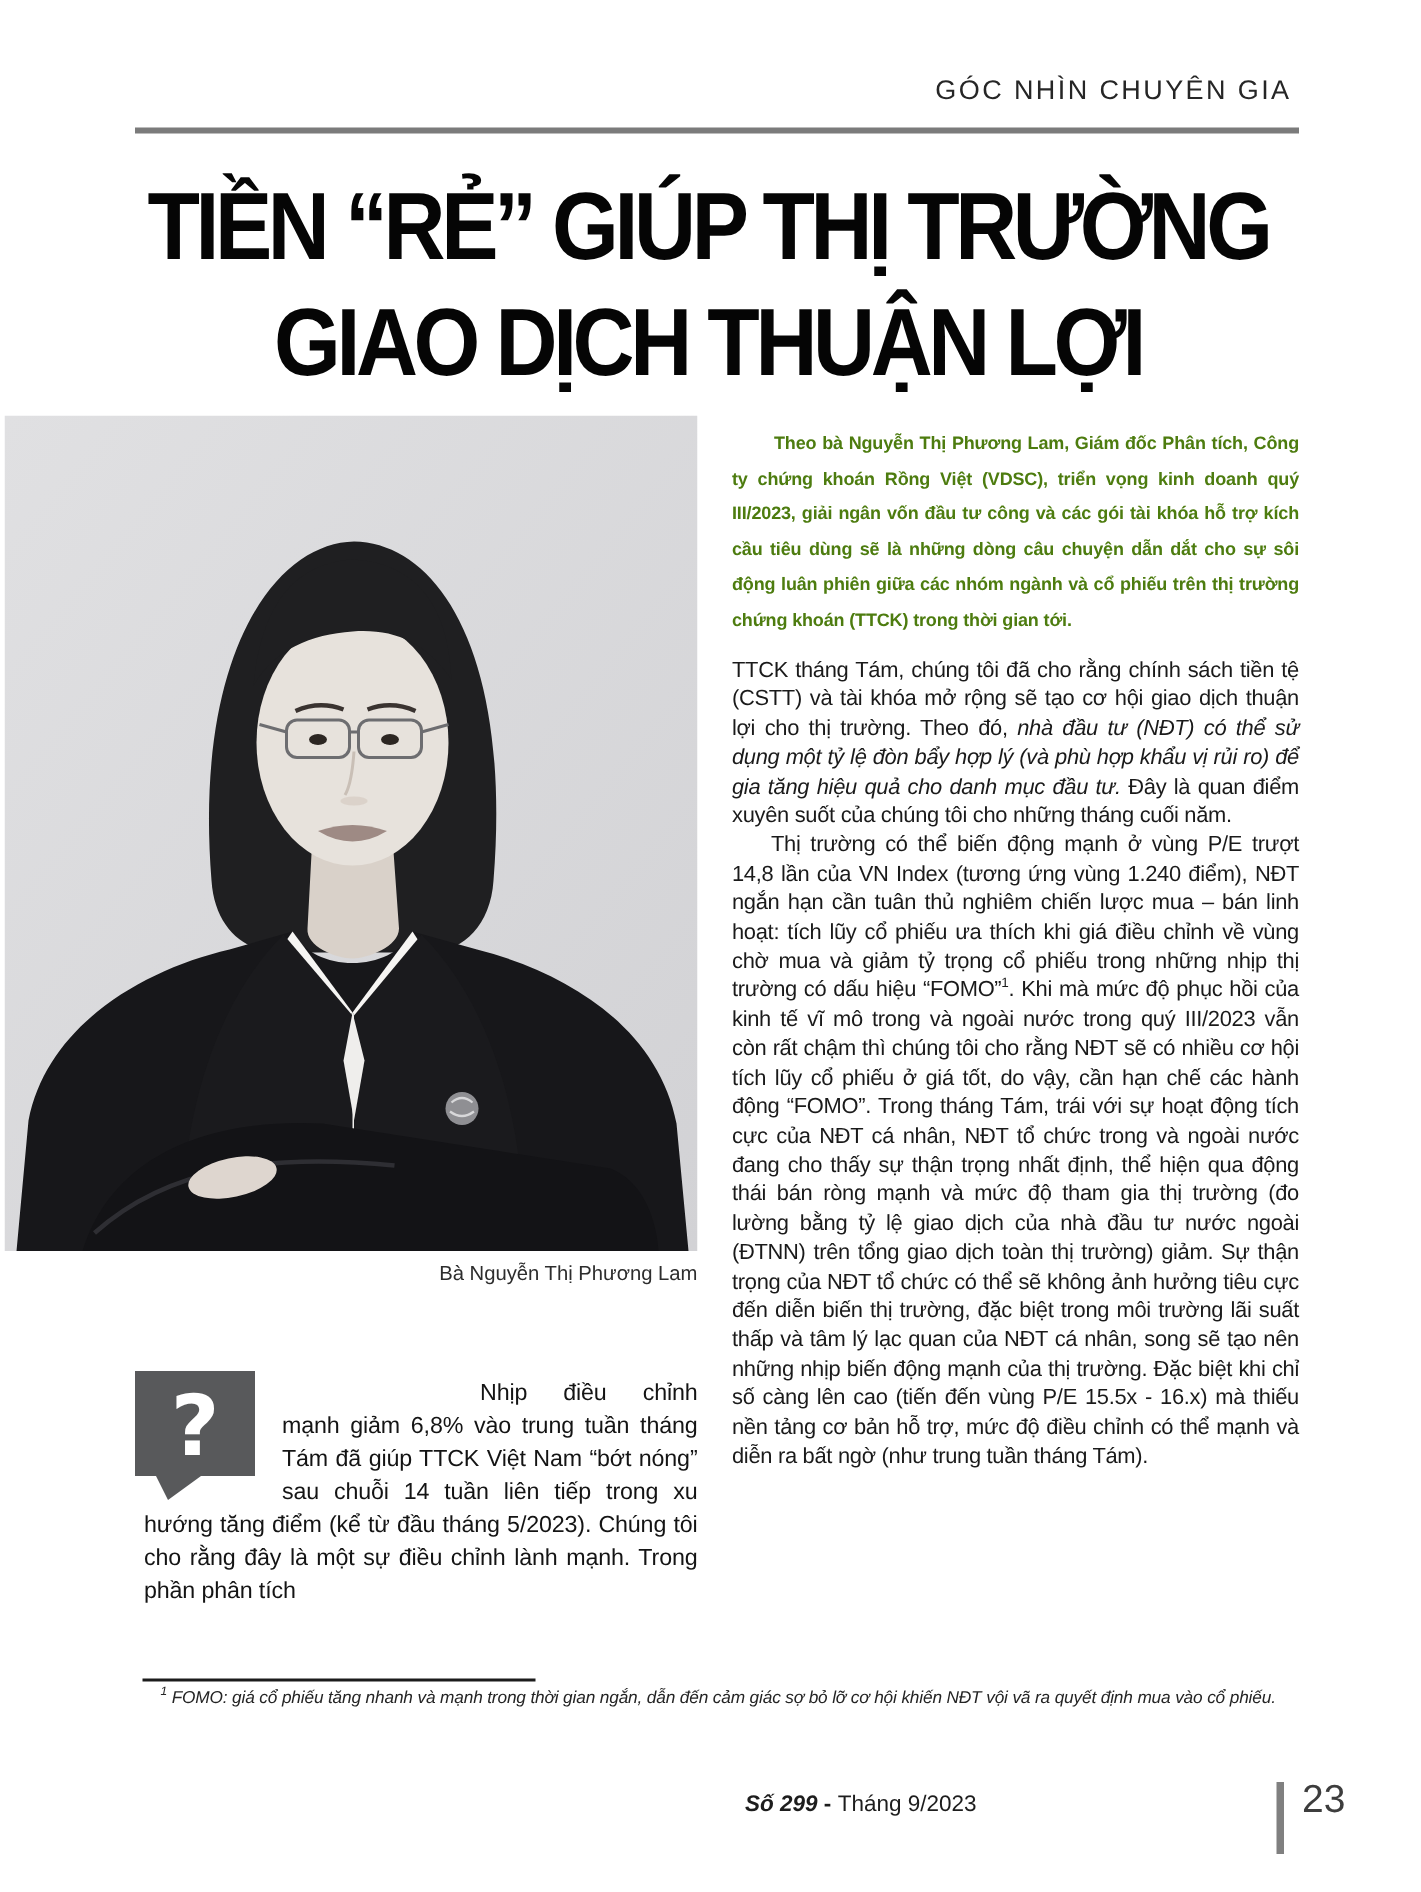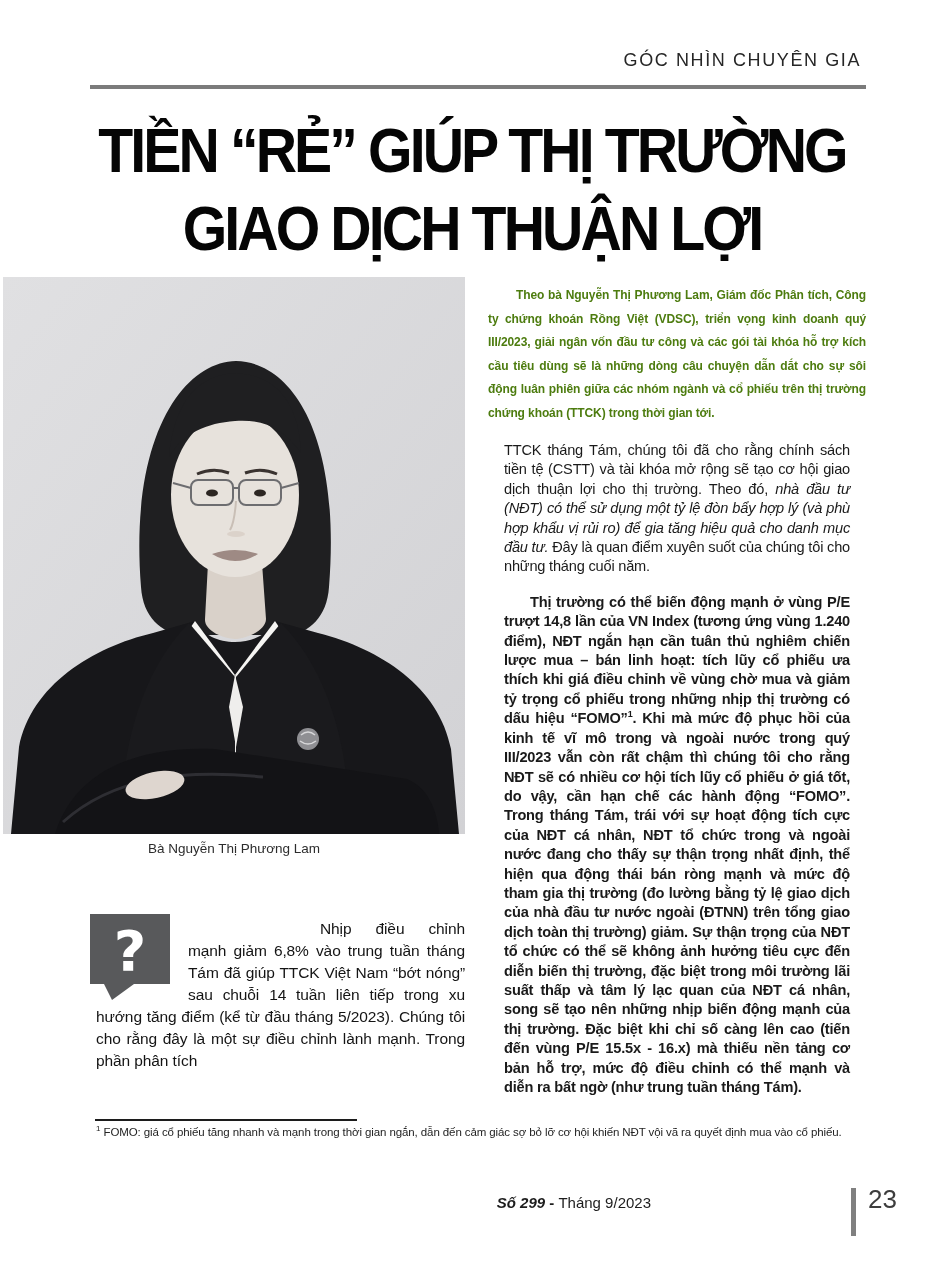--- a/index.html
+++ b/index.html
@@ -16,50 +16,50 @@
   
   .title{
     position:absolute;left:42px;top:112px;width:860px;text-align:center;
     font-weight:bold;font-size:59px;line-height:72px;letter-spacing:-3px;color:#050505;
     transform:scale(0.97,1.08);transform-origin:top center;
   }
   
   .photo{position:absolute;left:3px;top:277px;width:462px;height:557px;}
   .photo svg{display:block;}
   .photo-caption{
-    position:absolute;left:3px;top:841px;width:462px;text-align:center;
+    position:absolute;left:3px;top:841px;width:462px;text-align:right;
     font-size:13.5px;color:#2d2d2d;
   }
   
   .qa{position:absolute;left:90px;top:912px;width:381px;}
   .q-icon{float:left;width:80px;height:86px;margin:2px 18px 0 0;}
   .q-text{
     font-weight:bold;font-size:16.5px;line-height:22px;text-align:justify;color:#101010;margin:0;
   }
   .answer{
     font-size:15.5px;line-height:22px;text-align:justify;color:#141414;
     margin:6px;text-indent:132px;letter-spacing:-0.1px;
   }
   
   .col-right{position:absolute;left:488px;top:284px;width:378px;}
   .intro{
     font-weight:bold;font-size:12px;line-height:23.5px;text-align:justify;
     text-indent:28px;margin:0 0 13px 0;color:#4d7c0f;letter-spacing:-0.1px;
   }
   .body-para{
-    font-size:14.6px;line-height:19.4px;text-align:justify;margin:16px;color:#1a1a1a;
+    font-size:14.6px;line-height:19.4px;text-align:justify;margin:0;color:#1a1a1a;
     letter-spacing:-0.2px;
   }
-  .body-para.indent{text-indent:26px;font-weight:bold;}
+  .body-para.indent{text-indent:26px;}
   .body-para .ital{font-style:italic;}
   sup.fn-ref{font-size:9px;line-height:0;vertical-align:super;}
   
   .footnote-rule{position:absolute;left:95px;top:1119px;width:262px;height:2px;background:#1c1c1c;}
   .footnote{
-    position:absolute;left:96px;top:1126px;width:780px;
+    position:absolute;left:107px;top:1126px;width:780px;font-style:italic;
     font-size:11.5px;color:#242424;letter-spacing:-0.1px;
   }
   .footnote sup{font-size:8px;vertical-align:super;line-height:0;}
   
   .footer{position:absolute;left:0;top:1184px;width:760px;height:64px;}
   .footer-issue-date{
     position:absolute;right:109px;top:10px;font-size:15px;color:#1d1d1d;white-space:nowrap;
   }
   .footer-issue{font-weight:bold;font-style:italic;}
   .footer-sep{font-weight:bold;}

